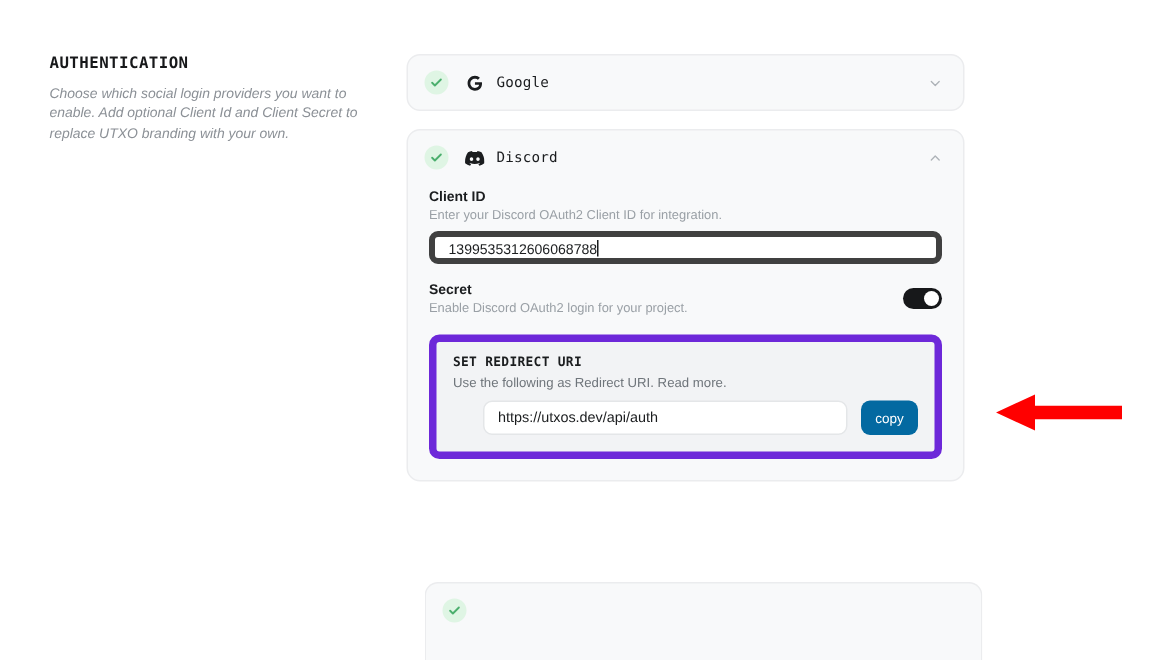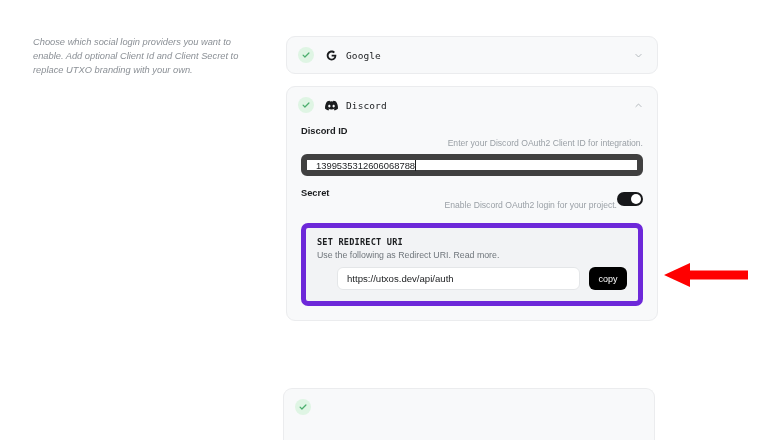--- a/index.html
+++ b/index.html
@@ -35,21 +35,21 @@
     font-size: 9.3px;
     line-height: 1.48;
     color: #8b9096;
     margin: 0;
     font-style: italic;
   }
 
   
   #providers {
     position: absolute;
-    left: 286px;
+    left: 271px;
     top: 36px;
     width: 372px;
   }
   .provider-card {
     background: #f8f9fa;
     border: 1px solid #ebecee;
     border-radius: 9px;
     margin-bottom: 12px;
     overflow: hidden;
   }
@@ -104,26 +104,25 @@
   .field-label {
     font-size: 9.3px;
     font-weight: bold;
     color: #1b1d1f;
     margin: 0 0 2px 0;
   }
   .field-hint {
     font-size: 8.6px;
     color: #9aa0a6;
     margin: 0 0 6px 0;
-    text-align: right;
   }
   .text-input {
     height: 22px;
     background: #ffffff;
-    border: 6px solid #404040;
+    border: 4px solid #404040;
     border-radius: 6px;
     display: flex;
     align-items: center;
     padding: 0 9px;
     box-sizing: border-box;
     font-size: 9.4px;
     color: #1b1d1f;
     position: relative;
   }
   .caret {
@@ -203,21 +202,21 @@
     align-items: center;
     padding: 0 9px;
     box-sizing: border-box;
     font-size: 9.6px;
     color: #1b1d1f;
   }
   .copy-btn {
     flex: 0 0 auto;
     height: 23px;
     min-width: 38px;
-    background: #000000;
+    background: #0369a1;
     color: #ffffff;
     border-radius: 6px;
     font-size: 9px;
     display: flex;
     align-items: center;
     justify-content: center;
     padding: 0 9px;
     box-sizing: border-box;
   }
 
@@ -243,20 +242,21 @@
     left: 664px;
     top: 262px;
     width: 84px;
     height: 26px;
   }
 </style>
 </head>
 <body>
 
 <div id="left-col">
+  <h2 id="section-title">AUTHENTICATION</h2>
   <p id="section-desc">Choose which social login providers you want to enable. Add optional Client Id and Client Secret to replace UTXO branding with your own.</p>
 </div>
 
 <div id="providers">
 
   <div class="provider-card">
     <div class="provider-header">
       <span class="check-badge">
         <svg width="10" height="10" viewBox="0 0 12 12">
           <path d="M2.5 6.2 L4.7 8.4 L9.5 3.6" stroke="#4caf6e" stroke-width="1.5" fill="none" stroke-linecap="round" stroke-linejoin="round"></path>
@@ -294,21 +294,21 @@
       <span class="chevron">
         <svg width="9" height="9" viewBox="0 0 12 12">
           <path d="M2.5 7.5 L6 4 L9.5 7.5" stroke="#aeb3b8" stroke-width="1.2" fill="none" stroke-linecap="round" stroke-linejoin="round"></path>
         </svg>
       </span>
     </div>
 
     <div class="provider-body">
 
       <div class="field-block">
-        <p class="field-label">Discord ID</p>
+        <p class="field-label">Client ID</p>
         <p class="field-hint">Enter your Discord OAuth2 Client ID for integration.</p>
         <div class="text-input">
           <span>1399535312606068788</span>
             <span class="caret"></span>
         </div>
       </div>
 
 
       <div class="enabled-row">
         <div class="enabled-text">

